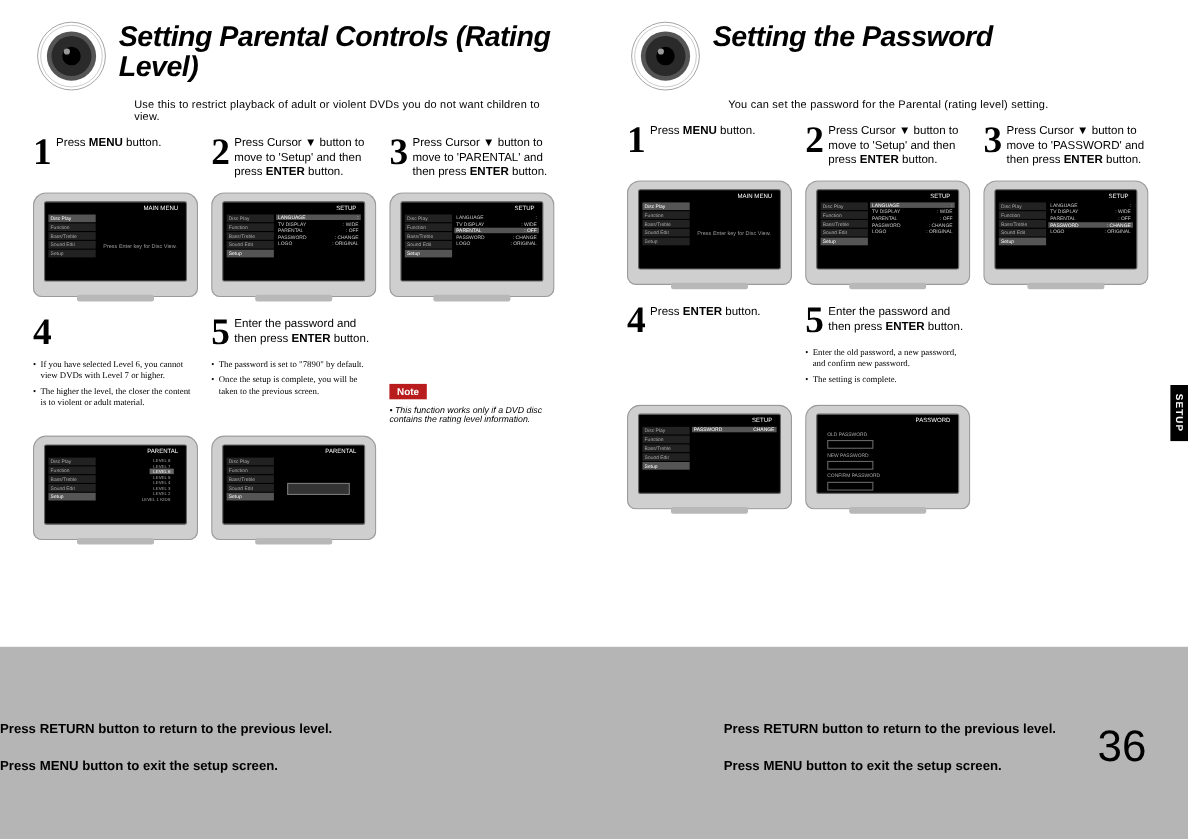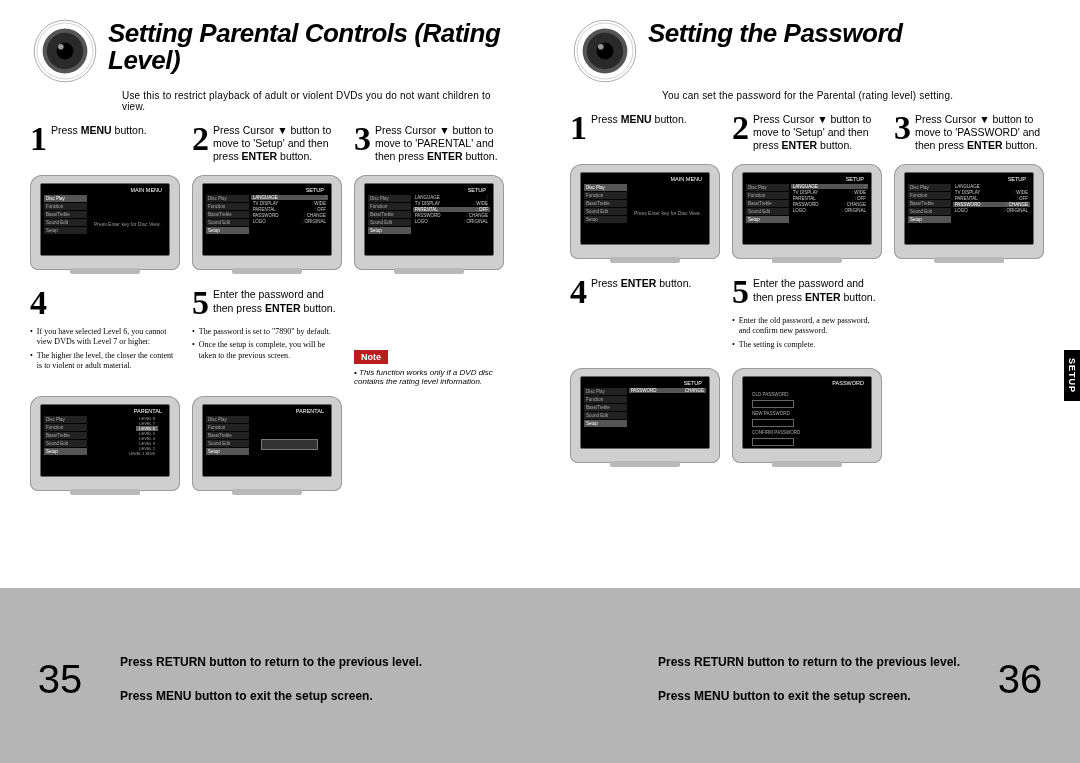--- a/index.html
+++ b/index.html
@@ -444,21 +444,20 @@
           </div>
       </div>
 
       <div class="side-tab">SETUP</div>
     </div>
 
   </div>
 
   <div class="footer">
     <div class="col">
-      <div class="pg">35</div>
       <div class="txt">
         <div>Press <b>RETURN</b> button to return to the previous level.</div>
         <div>Press <b>MENU</b> button to exit the setup screen.</div>
       </div>
     </div>
     <div class="col" style="justify-content:flex-end;">
       <div class="txt" style="text-align:left;">
         <div>Press <b>RETURN</b> button to return to the previous level.</div>
         <div>Press <b>MENU</b> button to exit the setup screen.</div>
       </div>

